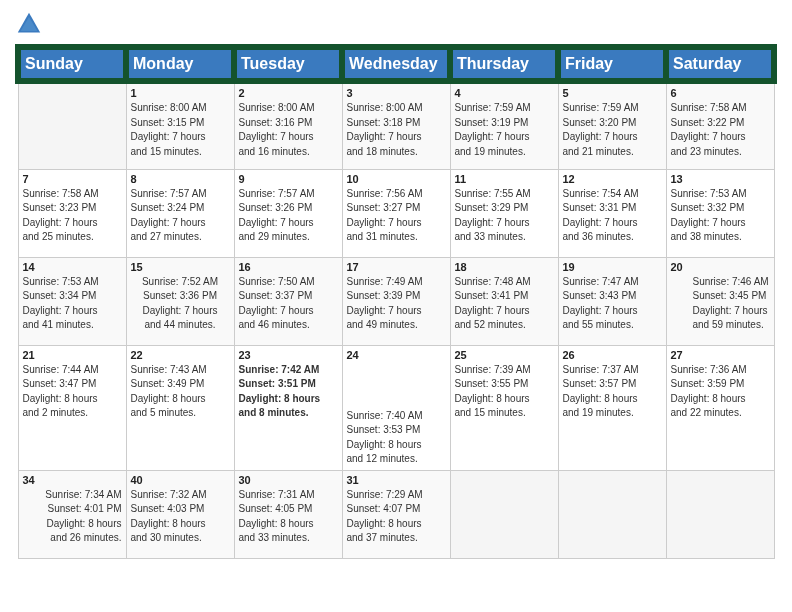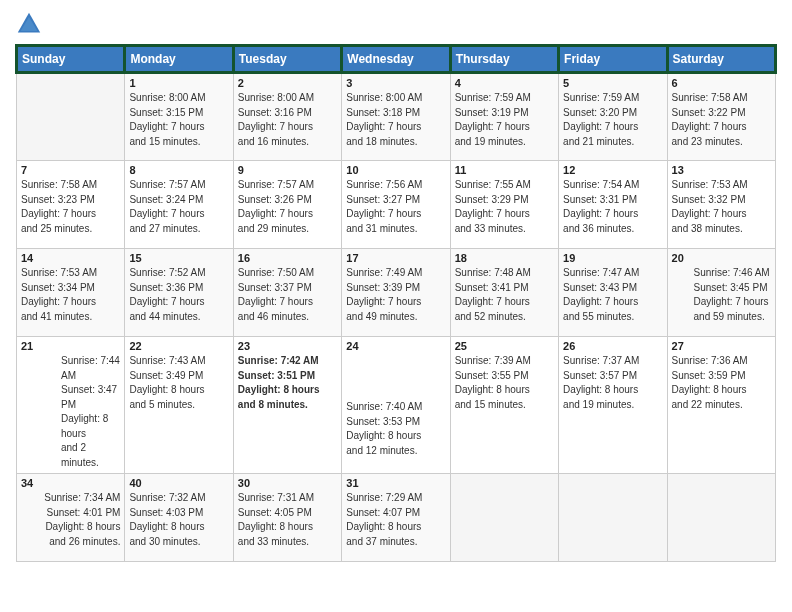--- a/index.html
+++ b/index.html
@@ -53,25 +53,25 @@
       color: #444;
     }
     table {
       width: 100%;
       border-collapse: collapse;
       table-layout: fixed;
     }
     thead tr th {
       background-color: #3a7abf;
       color: #fff;
-      font-size: 12px;
+      font-size: 16px;
       font-weight: bold;
       padding: 5px 4px;
       text-align: left;
-      border: 3px solid #14532d;
+      border: 6px solid #14532d;
     }
     tbody tr td {
       vertical-align: top;
       border: 1px solid #ccc;
       padding: 3px 4px;
       font-size: 9.5px;
       color: #333;
       background: #fff;
       height: 88px;
     }
@@ -227,21 +227,21 @@
         <tr>
           <td>
             <span class="day-number">14</span>
             <div class="day-info" style="white-space: pre-line;">Sunrise: 7:53 AM
 Sunset: 3:34 PM
 Daylight: 7 hours
 and 41 minutes.</div>
           </td>
           <td>
             <span class="day-number">15</span>
-            <div class="day-info" style="white-space: pre-line;">Sunrise: 7:52 AM
+            <div class="day-info" style="white-space: pre-line; text-align: center;">Sunrise: 7:52 AM
 Sunset: 3:36 PM
 Daylight: 7 hours
 and 44 minutes.</div>
           </td>
           <td>
             <span class="day-number">16</span>
             <div class="day-info" style="white-space: pre-line;">Sunrise: 7:50 AM
 Sunset: 3:37 PM
 Daylight: 7 hours
 and 46 minutes.</div>
@@ -271,21 +271,21 @@
             <span class="day-number">20</span>
             <div class="day-info" style="white-space: pre-line; margin-left: 22px;">Sunrise: 7:46 AM
 Sunset: 3:45 PM
 Daylight: 7 hours
 and 59 minutes.</div>
           </td>
         </tr>
         <tr>
           <td>
             <span class="day-number">21</span>
-            <div class="day-info" style="white-space: pre-line; margin-left: 40px;">Sunrise: 7:44 AM
+            <div class="day-info" style="white-space: pre-line;">Sunrise: 7:44 AM
 Sunset: 3:47 PM
 Daylight: 8 hours
 and 2 minutes.</div>
           </td>
           <td>
             <span class="day-number">22</span>
             <div class="day-info" style="white-space: pre-line;">Sunrise: 7:43 AM
 Sunset: 3:49 PM
 Daylight: 8 hours
 and 5 minutes.</div>

